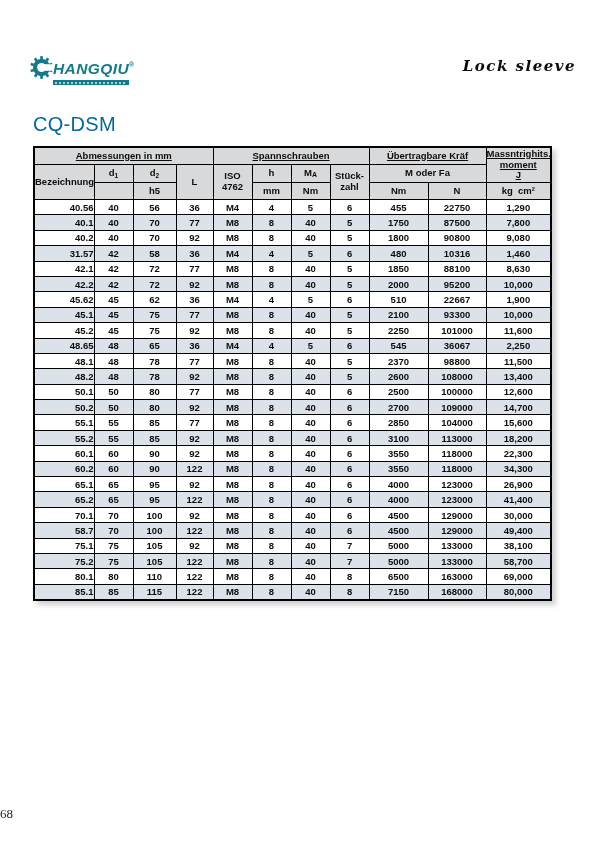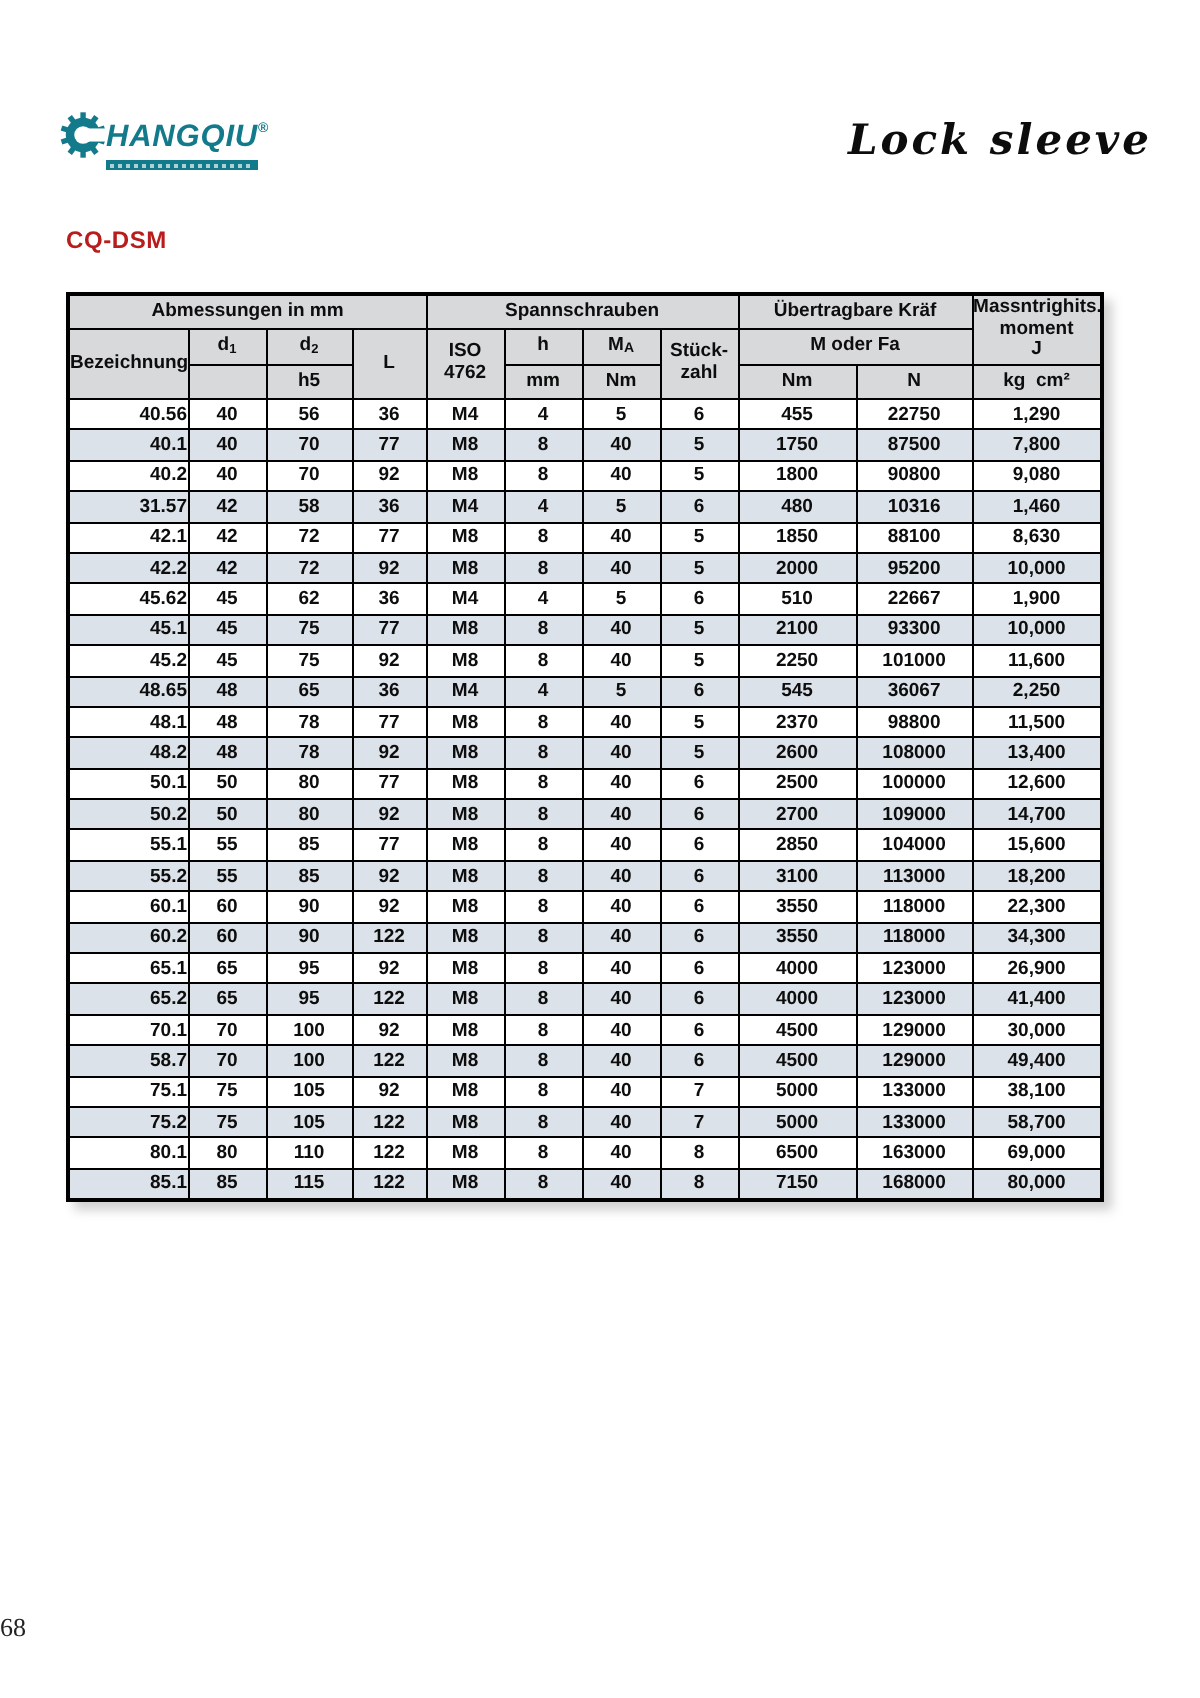--- a/index.html
+++ b/index.html
@@ -22,43 +22,43 @@
     width:76px;height:5px;background:#137a8b;margin-top:0px;
     position:relative;overflow:hidden;
   }
   .logo-tagline::after{
     content:"";position:absolute;left:2px;right:2px;top:1.5px;height:2px;
     background:repeating-linear-gradient(90deg,rgba(255,255,255,.65) 0 2px,transparent 2px 4px);
   }
   .product-script{
     position:absolute;right:24px;top:57px;
     font-family:"DejaVu Serif",serif;font-style:italic;font-weight:bold;
-    font-size:21px;letter-spacing:1.5px;color:#0c0c0c;white-space:nowrap;
+    font-size:15px;letter-spacing:1.5px;color:#0c0c0c;white-space:nowrap;
   }
 
   .page-title{
     position:absolute;left:33px;top:113px;
-    font-size:12px;font-weight:bold;letter-spacing:.3px;color:#b91c1c;
+    font-size:20px;font-weight:normal;letter-spacing:.3px;color:#0369a1;
   }
 
   
   .tbl-wrap{position:absolute;left:33px;top:146px;}
   table.dsm{
     border-collapse:collapse;table-layout:fixed;width:517px;
     box-shadow:4px 4px 5px rgba(150,150,150,.45);
     font-family:"Liberation Sans",sans-serif;
   }
   table.dsm th,table.dsm td{
     border:1px solid #000;font-size:9.5px;font-weight:bold;
     text-align:center;vertical-align:middle;padding:0;color:#0d0d0d;
     overflow:hidden;
   }
   table.dsm{border:2px solid #000;}
   thead th{background:#d7d9db;line-height:1.15;}
-  thead tr.h1 th{height:16px;}
+  thead tr.h1 th{height:16px;text-decoration:underline;}
   thead tr.h2 th{height:17px;}
   thead tr.h3 th{height:16px;}
   .pre{white-space:pre-line;margin-left:17px;}
   .sub{font-size:6.5px;vertical-align:-1.5px;}
   .subcap{font-size:7px;vertical-align:-1px;}
   tbody td{height:14.4px;background:#ffffff;}
   tbody tr.alt td{background:#dce2e9;}
   tbody td.left{text-align:right;padding-left:3px;}
   col.c0{width:60px}col.c1{width:39px}col.c2{width:43px}col.c3{width:37px}
   col.c4{width:39px}col.c5{width:39px}col.c6{width:39px}col.c7{width:39px}

